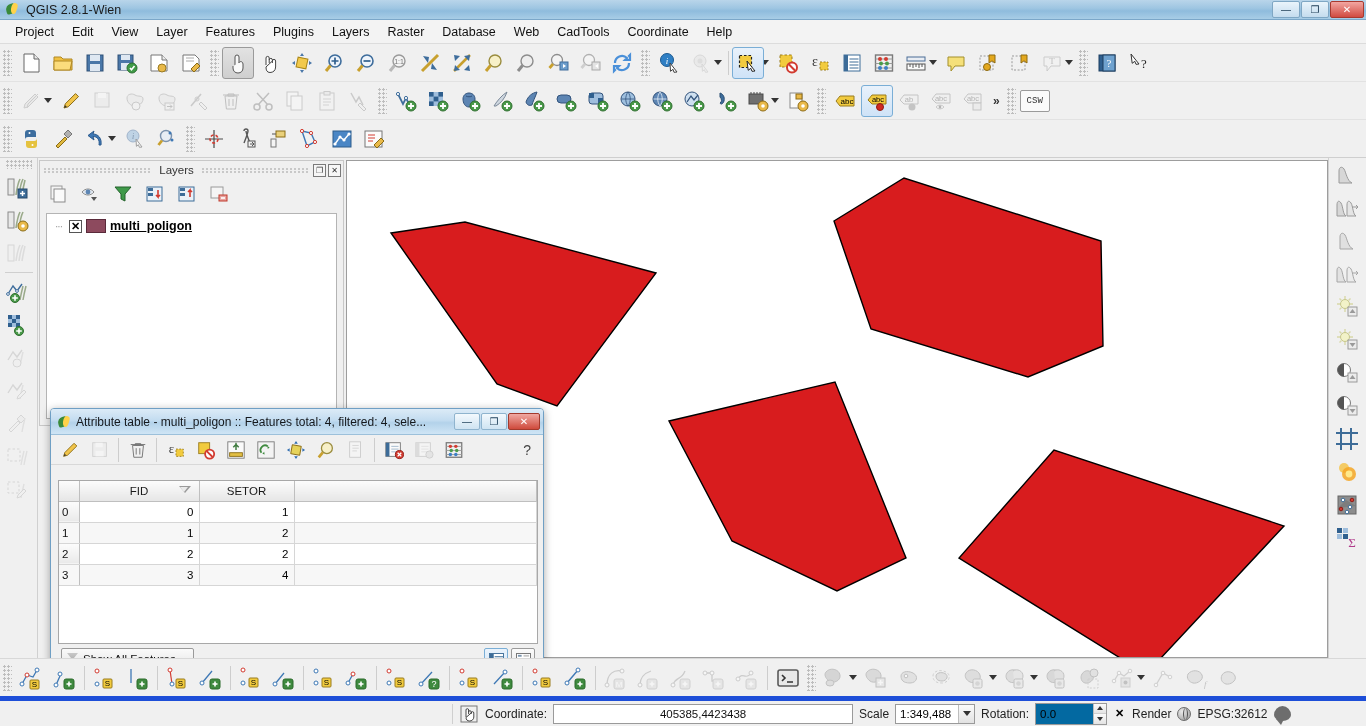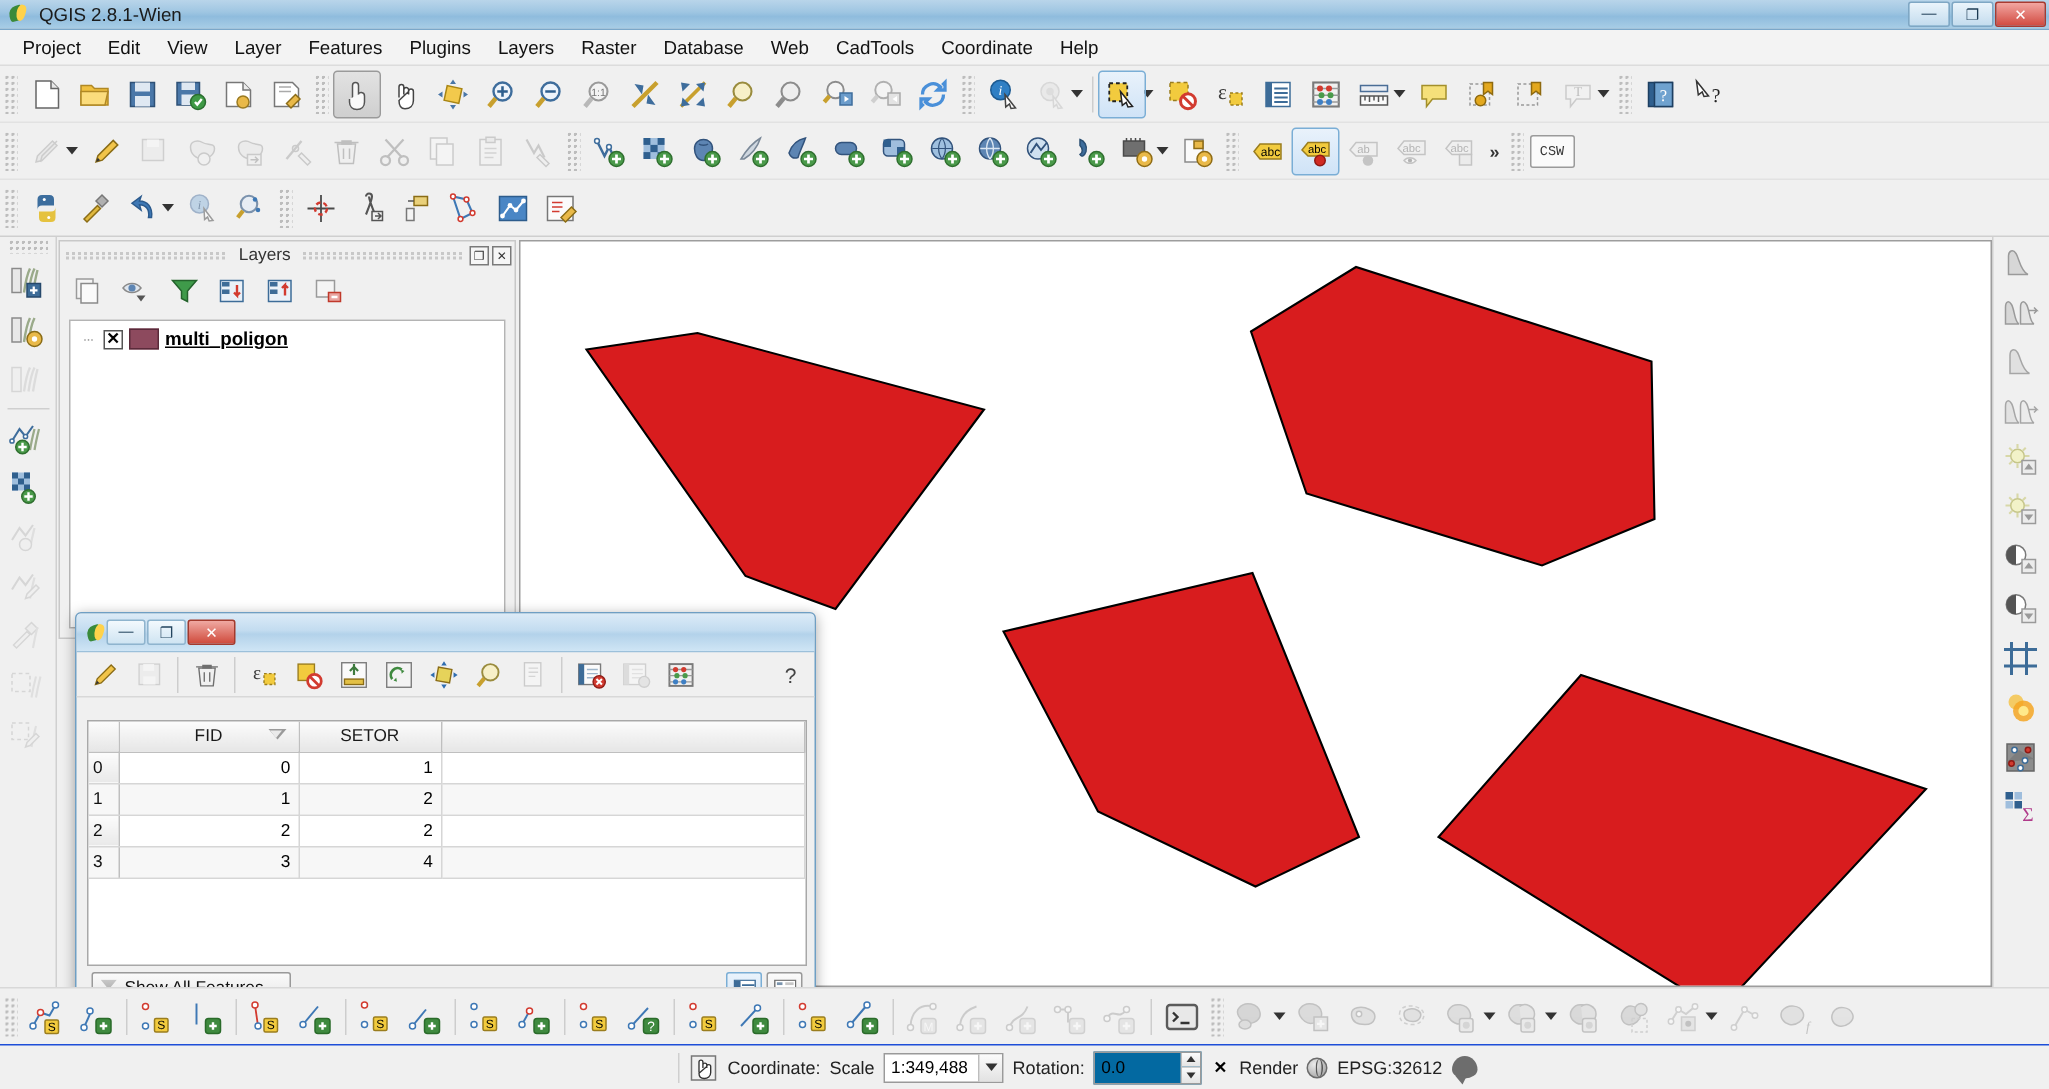--- a/index.html
+++ b/index.html
@@ -293,21 +293,21 @@
   .bottom-tb {
     position:absolute; left:0; top:658px; width:1366px; height:38px;
     background:#f0f0f0; border-top:1px solid #d8d8d8;
     display:flex; align-items:center; overflow:hidden;
   }
   .nbtn { width:33px;height:32px;flex:0 0 auto;display:flex;align-items:center;justify-content:center; }
 
   
   .statusbar {
     position:absolute; left:0; bottom:0; width:1366px; height:30px;
-    background:#f0f0f0; border-top:1px solid #1d4ed8;
+    background:#f0f0f0; border-top:5px solid #1d4ed8;
     display:flex; align-items:center; padding:0 6px; gap:6px;
   }
   .sb-label { font-size:12px; color:#222; white-space:nowrap; }
   .coord-input {
     width:300px;height:20px;border:1px solid #9a9a9a;background:#fff;
     display:flex;align-items:center;justify-content:center;font-size:11.5px;color:#111;
   }
   .scale-box {
     height:20px;border:1px solid #9a9a9a;background:#fff;display:flex;align-items:center;
   }
@@ -1192,20 +1192,21 @@
       <polygon points="44,72 118,61 309,112 210,245 150,223" fill="#d81c1e" stroke="#000" stroke-width="1.4"></polygon>
       <polygon points="487,60 557,17 754,80 756,185 681,216 524,168" fill="#d81c1e" stroke="#000" stroke-width="1.4"></polygon>
       <polygon points="322,260 488,221 559,397 490,430 385,380" fill="#d81c1e" stroke="#000" stroke-width="1.4"></polygon>
       <polygon points="707,289 612,397 799,513 937,365" fill="#d81c1e" stroke="#000" stroke-width="1.4"></polygon>
     </svg>
   </div>
 
   <div class="attr-dialog">
     <div class="attr-titlebar">
       <span class="qgis-glyph"></span>
+      <div class="attr-title-text">Attribute table - multi_poligon :: Features total: 4, filtered: 4, sele...</div>
       <div class="attr-win-btns">
         <div class="awb">—</div>
         <div class="awb">❐</div>
         <div class="awb close">✕</div>
       </div>
     </div>
 
     <div class="attr-toolbar">
       <div class="atb">
         <svg width="20" height="20" viewBox="0 0 22 22">
@@ -1668,20 +1669,21 @@
   <div class="statusbar">
     <div style="width:440px"></div>
     <div class="sb-sep"></div>
     <div class="nav-ico">
       <svg width="18" height="18" viewBox="0 0 18 18">
           <rect x="1" y="1" width="16" height="16" fill="none" stroke="#777"></rect>
           <path d="M6 12V5a1.3 1.3 0 012.6 0v4m0-2a1.3 1.3 0 012.6 0v2m0-1a1.3 1.3 0 012.6 0v4c0 2.5-2 4-4.3 4S6 14.5 6 12.5z" fill="#fff" stroke="#333" stroke-width=".9"></path>
         </svg>
     </div>
     <div class="sb-label">Coordinate:</div>
+    <div class="coord-input">405385,4423438</div>
     <div class="sb-label">Scale</div>
     <div class="scale-box">
       <div class="scale-val">1:349,488</div>
       <div class="scale-arrow">
         <span style="width:0;height:0;border-left:4px solid transparent;border-right:4px solid transparent;border-top:5px solid #333;display:block"></span>
       </div>
     </div>
     <div class="sb-label">Rotation:</div>
     <div class="rot-box">
       <div class="rot-val">0.0</div>

